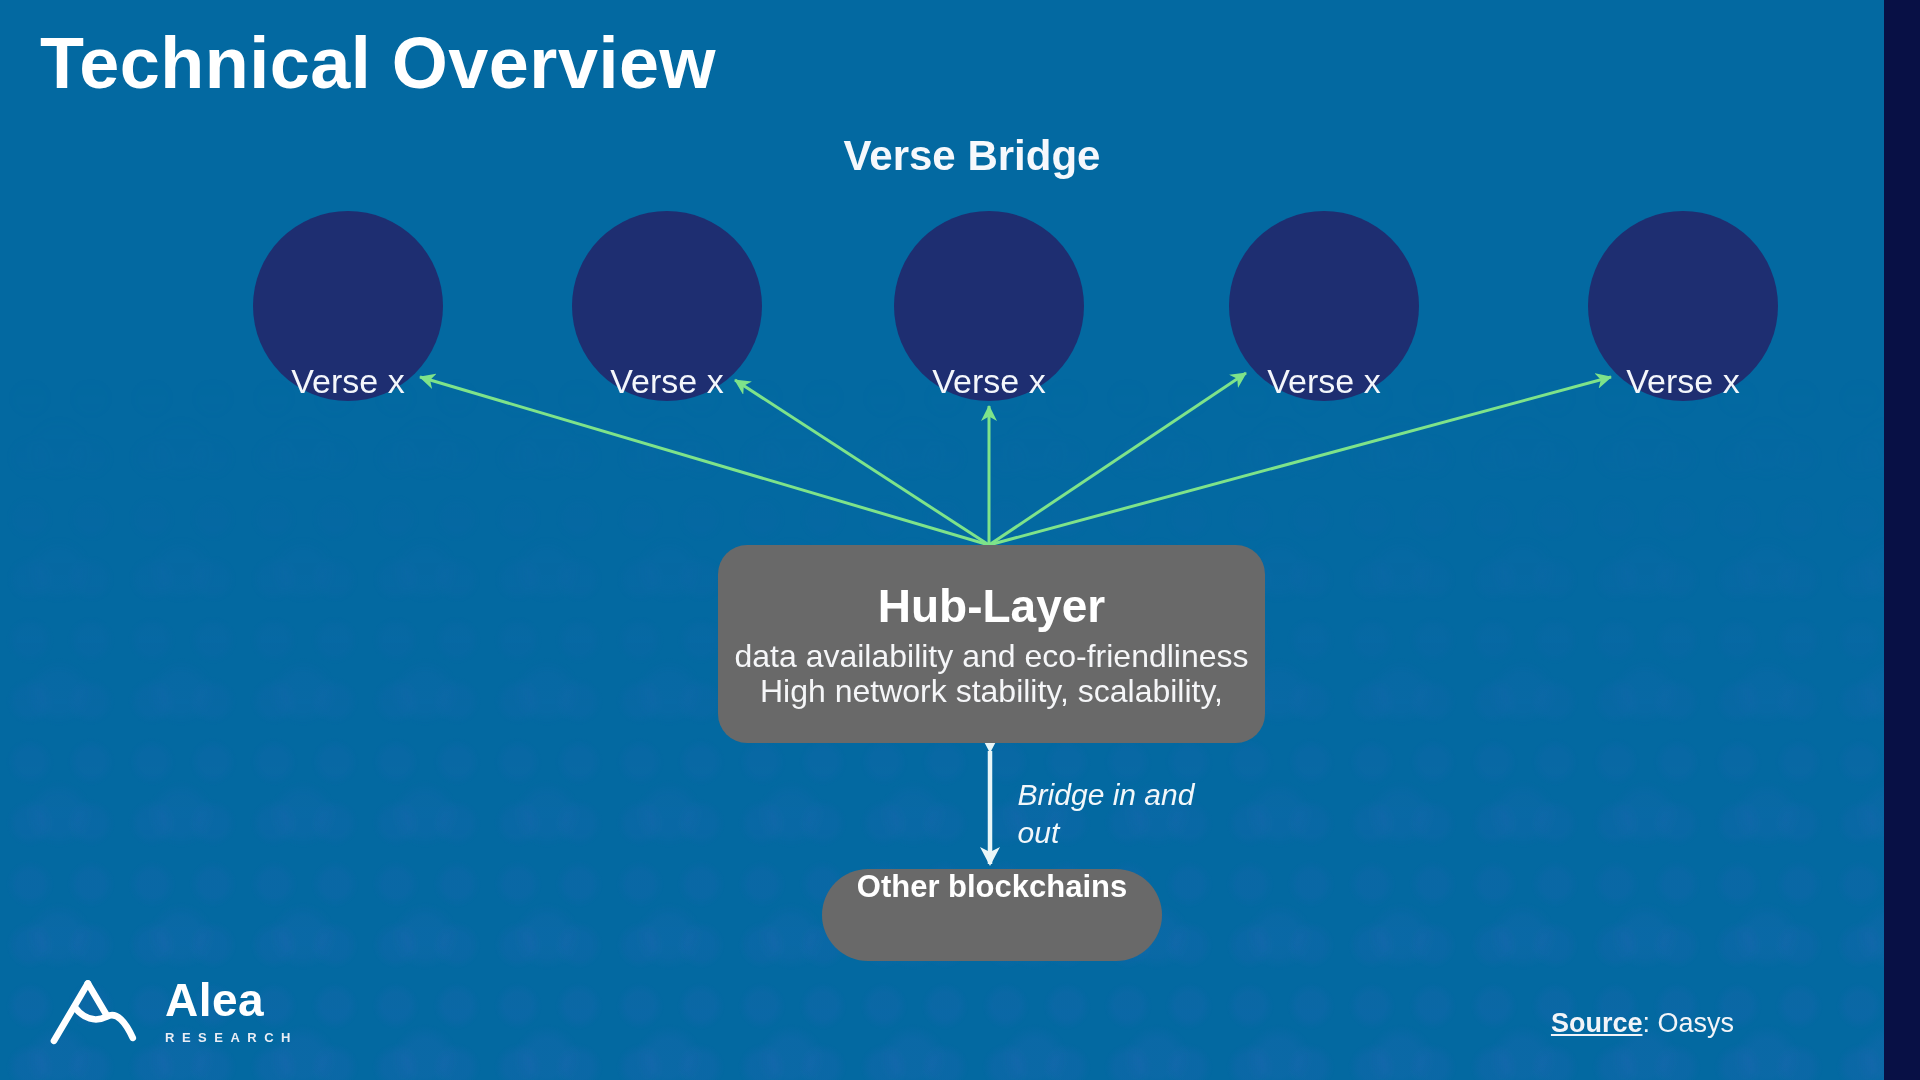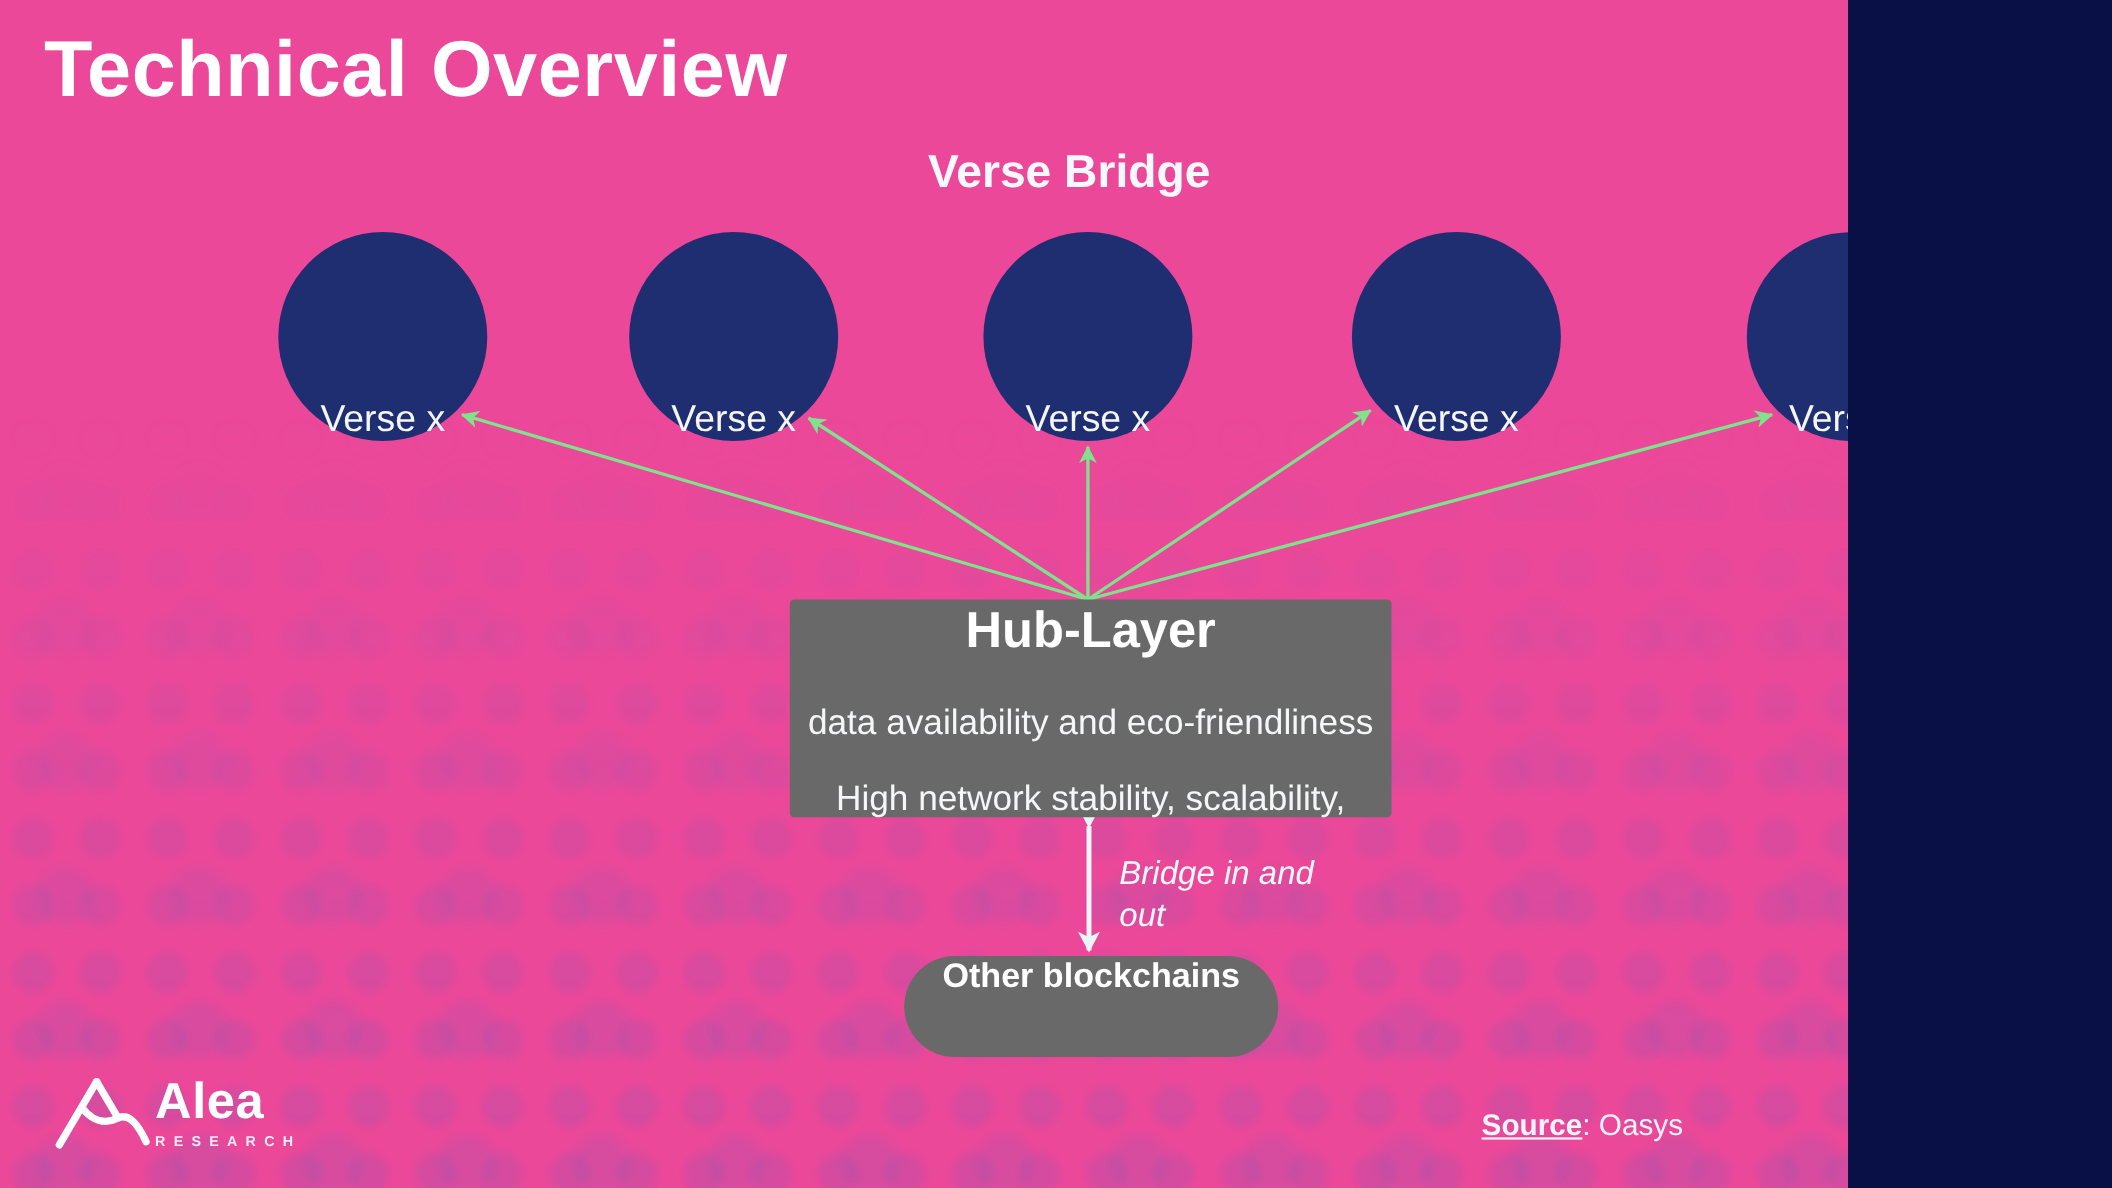--- a/index.html
+++ b/index.html
@@ -4,22 +4,22 @@
 <style>
   * { margin: 0; padding: 0; box-sizing: border-box; }
   html, body { width: 1920px; height: 1080px; }
   body {
     font-family: "Liberation Sans", "DejaVu Sans", sans-serif;
     background: #081045;
     overflow: hidden;
   }
   .slide {
     position: relative;
-    width: 1680px; height: 1080px;
-    background: #ec4899;
+    width: 1884px; height: 1080px;
+    background: #0369a1;
     overflow: hidden;
   }
   
   .bokeh {
     position: absolute; inset: 0;
     background-image:
       radial-gradient(circle 24px at 30px 30px, rgba(64,98,200,0.13) 0 55%, rgba(64,98,200,0.07) 75%, transparent 100%),
       radial-gradient(circle 34px at 45px 52px, rgba(70,104,205,0.12) 0 55%, rgba(70,104,205,0.06) 78%, transparent 100%);
     background-size: 61px 61px, 122px 122px;
     background-position: 0 0, 14px 30px;
@@ -41,40 +41,40 @@
     display: flex; align-items: flex-end; justify-content: center;
     color: #f3f6fb; font-size: 34px; font-weight: 400;
   }
   .node-1 { left: 253px; }
   .node-2 { left: 572px; }
   .node-3 { left: 894px; }
   .node-4 { left: 1229px; }
   .node-5 { left: 1588px; }
   .hub-box {
     position: absolute; left: 718px; top: 545px; width: 547px; height: 198px;
-    background: #696969; border-radius: 4px;
-    display: flex; flex-direction: column; align-items: center; justify-content: space-between;
+    background: #696969; border-radius: 29px;
+    display: flex; flex-direction: column; align-items: center; justify-content: center;
     text-align: center; padding-top: 2px;
   }
   .hub-title { color: #ffffff; font-size: 46px; font-weight: 700; line-height: 1.1; margin-bottom: 8px; }
   .hub-desc { color: #f5f6f8; font-size: 32px; font-weight: 400; line-height: 35px; }
   .bridge-label {
     position: absolute; left: 1106px; top: 776px; transform: translateX(-50%);
     color: #f2f7fa; font-size: 30px; font-style: italic; font-weight: 400;
     text-align: left; line-height: 38px; white-space: nowrap;
   }
   .other-box {
     position: absolute; left: 822px; top: 869px; width: 340px; height: 92px;
     background: #696969; border-radius: 46px;
     display: flex; justify-content: center;
     color: #ffffff; font-size: 31px; font-weight: 700;
   }
   .logo {
     position: absolute; left: 45px; top: 976px;
-    display: flex; align-items: center; 
+    display: flex; align-items: center; gap: 24px;
   }
   .logo-text { display: flex; flex-direction: column; }
   .logo-name { color: #ffffff; font-size: 46px; font-weight: 600; line-height: 1; letter-spacing: 0.5px; }
   .logo-sub { color: #e9edf5; font-size: 13px; font-weight: 600; letter-spacing: 7.5px; margin-top: 7px; }
   .source-note {
     position: absolute; right: 150px; top: 1008px;
     color: #f2f4f8; font-size: 27px; font-weight: 400; white-space: nowrap;
   }
   .source-note b { font-weight: 700; text-decoration: underline; }
 </style>

